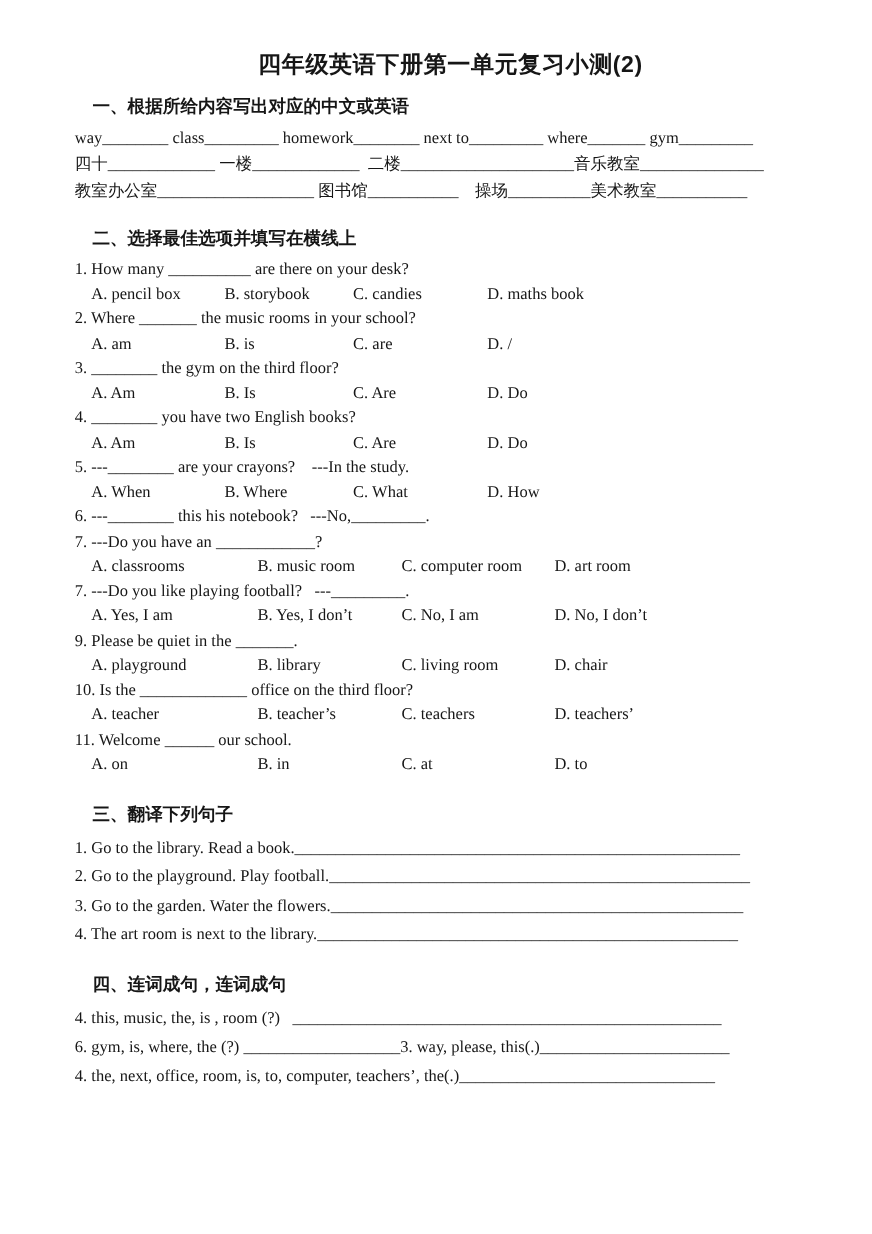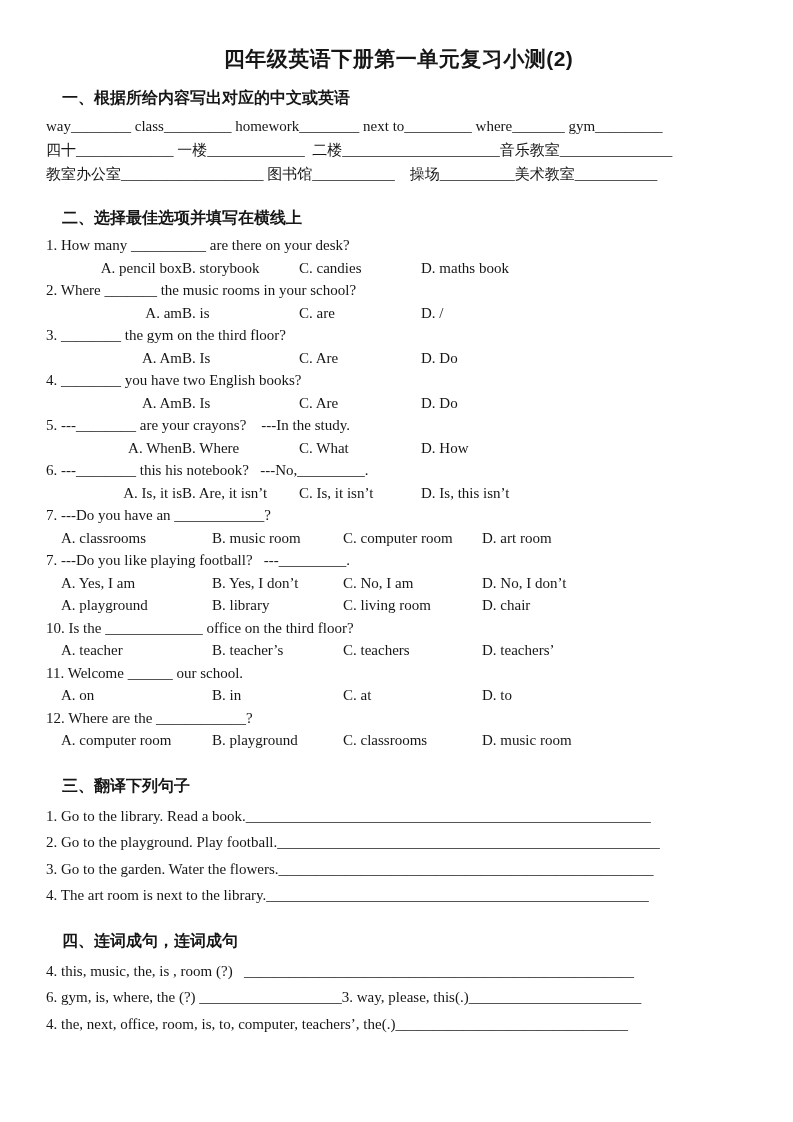--- a/index.html
+++ b/index.html
@@ -1,39 +1,39 @@
 <!DOCTYPE html>
 <html><head>
 <meta charset="utf-8">
 <style>
   html,body { margin:0; padding:0; background:#ffffff; }
   .page {
     width:793px; height:1122px; box-sizing:border-box;
-    padding:46px 42px 0 46px;
+    padding:46px 42px 0 68px;
     background:#ffffff; color:#161616;
     font-family:"Liberation Serif","DejaVu Serif",serif;
     font-size:15px; overflow:hidden;
   }
   .title {
     text-align:center;
     font-family:"Liberation Sans","DejaVu Sans",sans-serif;
     font-weight:700; font-size:21px; line-height:26px;
     margin:0 0 16px 0; letter-spacing:0.5px;
   }
   h2.sec {
     font-family:"Liberation Sans","DejaVu Sans",sans-serif;
     font-weight:700; font-size:16px; line-height:20px;
     margin:0 0 6px 16px;
   }
   .s1 p { margin:0; line-height:24px; white-space:pre-wrap; }
   .s2 { margin-top:22px; }
   .s2 .qt { margin:0; line-height:22.5px; white-space:pre-wrap; }
   .opts { display:flex; padding-left:15px; line-height:22.5px; }
   .opts span { white-space:pre; }
-  .grid-a .c1 { width:121px;text-align:right; } .grid-a .c2 { width:117px; } .grid-a .c3 { width:122px; }
+  .grid-a .c1 { width:121px; } .grid-a .c2 { width:117px; } .grid-a .c3 { width:122px; }
   .grid-b .c1 { width:151px; } .grid-b .c2 { width:131px; } .grid-b .c3 { width:139px; }
   .c4 { flex:1; }
   .s3 { margin-top:24px; }
   .s3 p, .s4 p { margin:0; line-height:26.5px; white-space:pre-wrap; }
   .s3 h2, .s4 h2 { margin-bottom:7px; }
   .s4 { margin-top:22px; }
 </style>
 </head>
 <body>
 
@@ -96,26 +96,20 @@
       <div class="opts grid-a">
         <span class="c1">A. When</span>
         <span class="c2">B. Where</span>
         <span class="c3">C. What</span>
         <span class="c4">D. How</span>
       </div>
     </div>
 
     <div>
       <p class="qt">6. ---________ this his notebook?   ---No,_________.</p>
-      <div class="opts grid-a">
-        <span class="c1">A. Is, it is</span>
-        <span class="c2">B. Are, it isn’t</span>
-        <span class="c3">C. Is, it isn’t</span>
-        <span class="c4">D. Is, this isn’t</span>
-      </div>
     </div>
 
     <div>
       <p class="qt">7. ---Do you have an ____________?</p>
       <div class="opts grid-b">
         <span class="c1">A. classrooms</span>
         <span class="c2">B. music room</span>
         <span class="c3">C. computer room</span>
         <span class="c4">D. art room</span>
       </div>
@@ -125,20 +119,21 @@
       <p class="qt">7. ---Do you like playing football?   ---_________.</p>
       <div class="opts grid-b">
         <span class="c1">A. Yes, I am</span>
         <span class="c2">B. Yes, I don’t</span>
         <span class="c3">C. No, I am</span>
         <span class="c4">D. No, I don’t</span>
       </div>
     </div>
 
     <div>
+      <p class="qt">9. Please be quiet in the _______.</p>
       <div class="opts grid-b">
         <span class="c1">A. playground</span>
         <span class="c2">B. library</span>
         <span class="c3">C. living room</span>
         <span class="c4">D. chair</span>
       </div>
     </div>
 
     <div>
       <p class="qt">10. Is the _____________ office on the third floor?</p>
@@ -153,29 +148,20 @@
     <div>
       <p class="qt">11. Welcome ______ our school.</p>
       <div class="opts grid-b">
         <span class="c1">A. on</span>
         <span class="c2">B. in</span>
         <span class="c3">C. at</span>
         <span class="c4">D. to</span>
       </div>
     </div>
 
-    <div>
-      <p class="qt">12. Where are the ____________?</p>
-      <div class="opts grid-b">
-        <span class="c1">A. computer room</span>
-        <span class="c2">B. playground</span>
-        <span class="c3">C. classrooms</span>
-        <span class="c4">D. music room</span>
-      </div>
-    </div>
   </div>
 
   <div class="s3">
     <h2 class="sec">三、翻译下列句子</h2>
     <p>1. Go to the library. Read a book.______________________________________________________</p>
     <p>2. Go to the playground. Play football.___________________________________________________</p>
     <p>3. Go to the garden. Water the flowers.__________________________________________________</p>
     <p>4. The art room is next to the library.___________________________________________________</p>
   </div>
 

